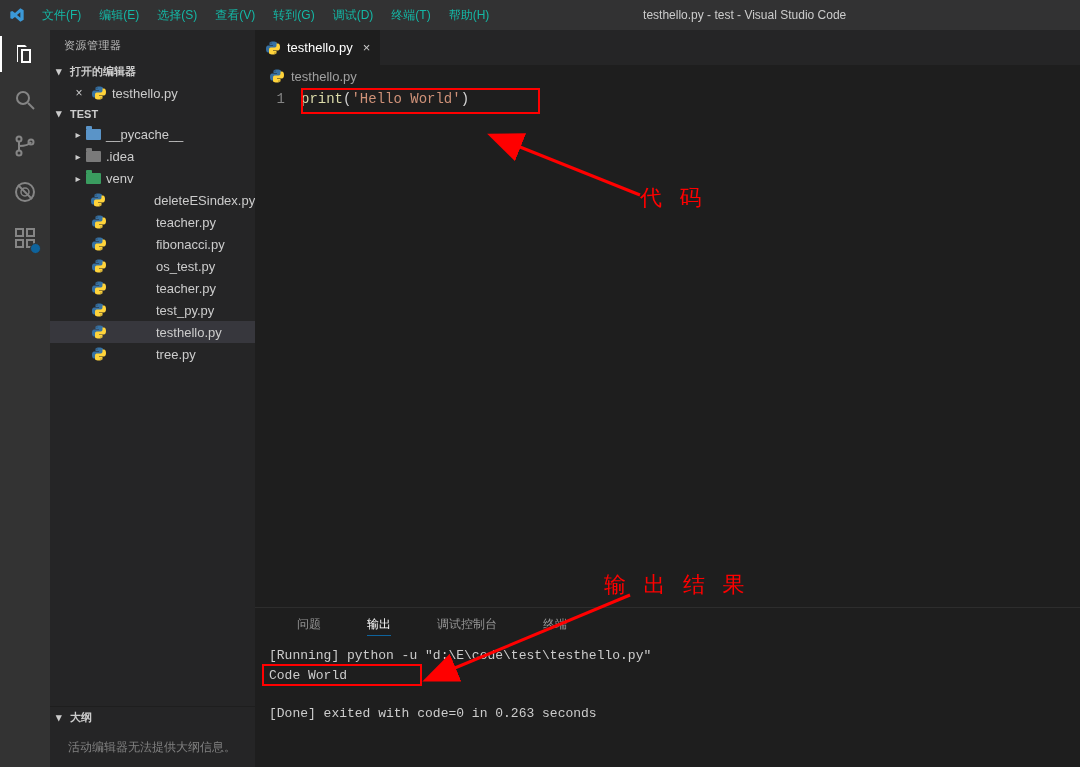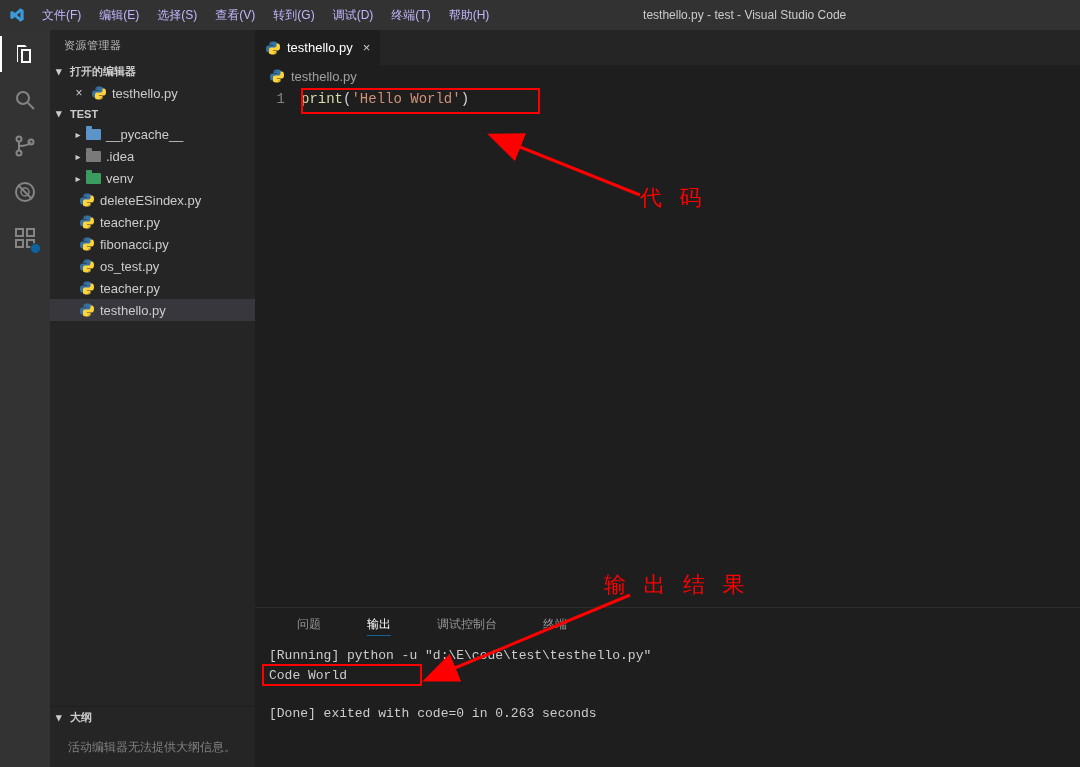--- a/index.html
+++ b/index.html
@@ -11,38 +11,38 @@
   overflow: hidden; position: relative;
 }
 
 .titlebar {
   height: 30px; background: #323233;
   display: flex; align-items: center;
   padding: 0 8px;
 }
 .titlebar .logo { width: 18px; height: 18px; margin-right: 8px; display:flex; align-items:center; justify-content:center;}
 .titlebar .menus { display: flex; gap: 2px; }
-.titlebar .menu-item { padding: 4px 8px; color: #c4b5fd; font-size: 12px; cursor: default; text-align: right; }
+.titlebar .menu-item { padding: 4px 8px; color: #14b8a6; font-size: 12px; cursor: default; text-align: right; }
 .titlebar .title-center { flex: 1; text-align: center; color: #cccccc; font-size: 12px; padding-right: 80px; }
 
 .main { display: flex; height: calc(100% - 30px); }
 
 .activitybar { width: 50px; background: #333333; display: flex; flex-direction: column; align-items: center; padding-top: 10px; gap: 18px; }
 .activitybar .ab-item { width: 28px; height: 28px; display: flex; align-items: center; justify-content: center; color: #858585; cursor: pointer; position: relative; }
 .activitybar .ab-item.active { color: #ffffff; }
 .activitybar .ab-item.active::before { content:""; position:absolute; left:-11px; top:-4px; width:2px; height:36px; background:#fff;}
 
 .sidebar { width: 205px; background: #252526; display:flex; flex-direction:column; }
 .sidebar-title { padding: 8px 14px; font-size: 11px; color: #bbbbbb; letter-spacing: 0.5px; }
 .section-header { padding: 3px 6px; font-size: 11px; font-weight: bold; color: #cccccc; display:flex; align-items:center; gap:4px; cursor:pointer; }
 .section-header .chev { width:10px; display:inline-block; }
 .tree { padding-left: 0; }
 .tree-row { display: flex; align-items: center; padding: 2px 0 2px 20px; font-size: 13px; color:#cccccc; cursor: pointer; height:22px;}
 .tree-row.indent1 { padding-left: 22px; }
-.tree-row.indent2 { padding-left: 28px; }
+.tree-row.indent2 { padding-left: 40px; gap: 44px; }
 .tree-row.selected { background: #37373d; }
 .tree-row .arrow { width:12px; text-align:center; color:#cccccc; font-size:10px;}
 .tree-row .ficon { width:18px; height:16px; display:flex; align-items:center; justify-content:center; margin-right:4px;}
 .tree-row .close-x { color:#cccccc; margin-right:4px; font-size:12px; width:14px; text-align:center;}
 .outline-block { border-top:1px solid #1e1e1e; }
 .outline-msg { padding: 10px 18px; font-size: 12px; color: #808080; line-height: 1.6; }
 
 .editor-area { flex:1; background:#1e1e1e; display:flex; flex-direction:column; position:relative;}
 .tabs { height: 35px; background: #252526; display:flex; align-items:stretch; }
 .tab { display:flex; align-items:center; gap:6px; padding:0 10px; background:#1e1e1e; color:#ffffff; font-size:13px; border-right:1px solid #252526;}
@@ -217,28 +217,46 @@
         </div>
       <div class="tree-row indent2">
           <span class="ficon py-icon">
             <svg viewBox="0 0 32 32">
               <path fill="#3671a3" d="M16 3c-7 0-7 3-7 3v4h7v1H6s-4 0-4 7 4 7 4 7h3v-4s0-4 4-4h7s4 0 4-4V6s0-3-8-3zm-4 2a1 1 0 110 2 1 1 0 010-2z"></path>
               <path fill="#ffd43b" d="M16 29c7 0 7-3 7-3v-4h-7v-1h10s4 0 4-7-4-7-4-7h-3v4s0 4-4 4h-7s-4 0-4 4v7s0 3 8 3zm4-2a1 1 0 110-2 1 1 0 010 2z"></path>
             </svg>
           </span>
           <span>teacher.py</span>
         </div>
+      <div class="tree-row indent2">
+          <span class="ficon py-icon">
+            <svg viewBox="0 0 32 32">
+              <path fill="#3671a3" d="M16 3c-7 0-7 3-7 3v4h7v1H6s-4 0-4 7 4 7 4 7h3v-4s0-4 4-4h7s4 0 4-4V6s0-3-8-3zm-4 2a1 1 0 110 2 1 1 0 010-2z"></path>
+              <path fill="#ffd43b" d="M16 29c7 0 7-3 7-3v-4h-7v-1h10s4 0 4-7-4-7-4-7h-3v4s0 4-4 4h-7s-4 0-4 4v7s0 3 8 3zm4-2a1 1 0 110-2 1 1 0 010 2z"></path>
+            </svg>
+          </span>
+          <span>test_py.py</span>
+        </div>
       <div class="tree-row indent2 selected">
           <span class="ficon py-icon">
             <svg viewBox="0 0 32 32">
               <path fill="#3671a3" d="M16 3c-7 0-7 3-7 3v4h7v1H6s-4 0-4 7 4 7 4 7h3v-4s0-4 4-4h7s4 0 4-4V6s0-3-8-3zm-4 2a1 1 0 110 2 1 1 0 010-2z"></path>
               <path fill="#ffd43b" d="M16 29c7 0 7-3 7-3v-4h-7v-1h10s4 0 4-7-4-7-4-7h-3v4s0 4-4 4h-7s-4 0-4 4v7s0 3 8 3zm4-2a1 1 0 110-2 1 1 0 010 2z"></path>
             </svg>
           </span>
           <span>testhello.py</span>
+        </div>
+      <div class="tree-row indent2">
+          <span class="ficon py-icon">
+            <svg viewBox="0 0 32 32">
+              <path fill="#3671a3" d="M16 3c-7 0-7 3-7 3v4h7v1H6s-4 0-4 7 4 7 4 7h3v-4s0-4 4-4h7s4 0 4-4V6s0-3-8-3zm-4 2a1 1 0 110 2 1 1 0 010-2z"></path>
+              <path fill="#ffd43b" d="M16 29c7 0 7-3 7-3v-4h-7v-1h10s4 0 4-7-4-7-4-7h-3v4s0 4-4 4h-7s-4 0-4 4v7s0 3 8 3zm4-2a1 1 0 110-2 1 1 0 010 2z"></path>
+            </svg>
+          </span>
+          <span>tree.py</span>
         </div>
     </div>
 
     <div class="outline-block">
       <div class="section-header">
         <span class="chev">▾</span>
         <span>大纲</span>
       </div>
       <div class="outline-msg">活动编辑器无法提供大纲信息。</div>
     </div>

